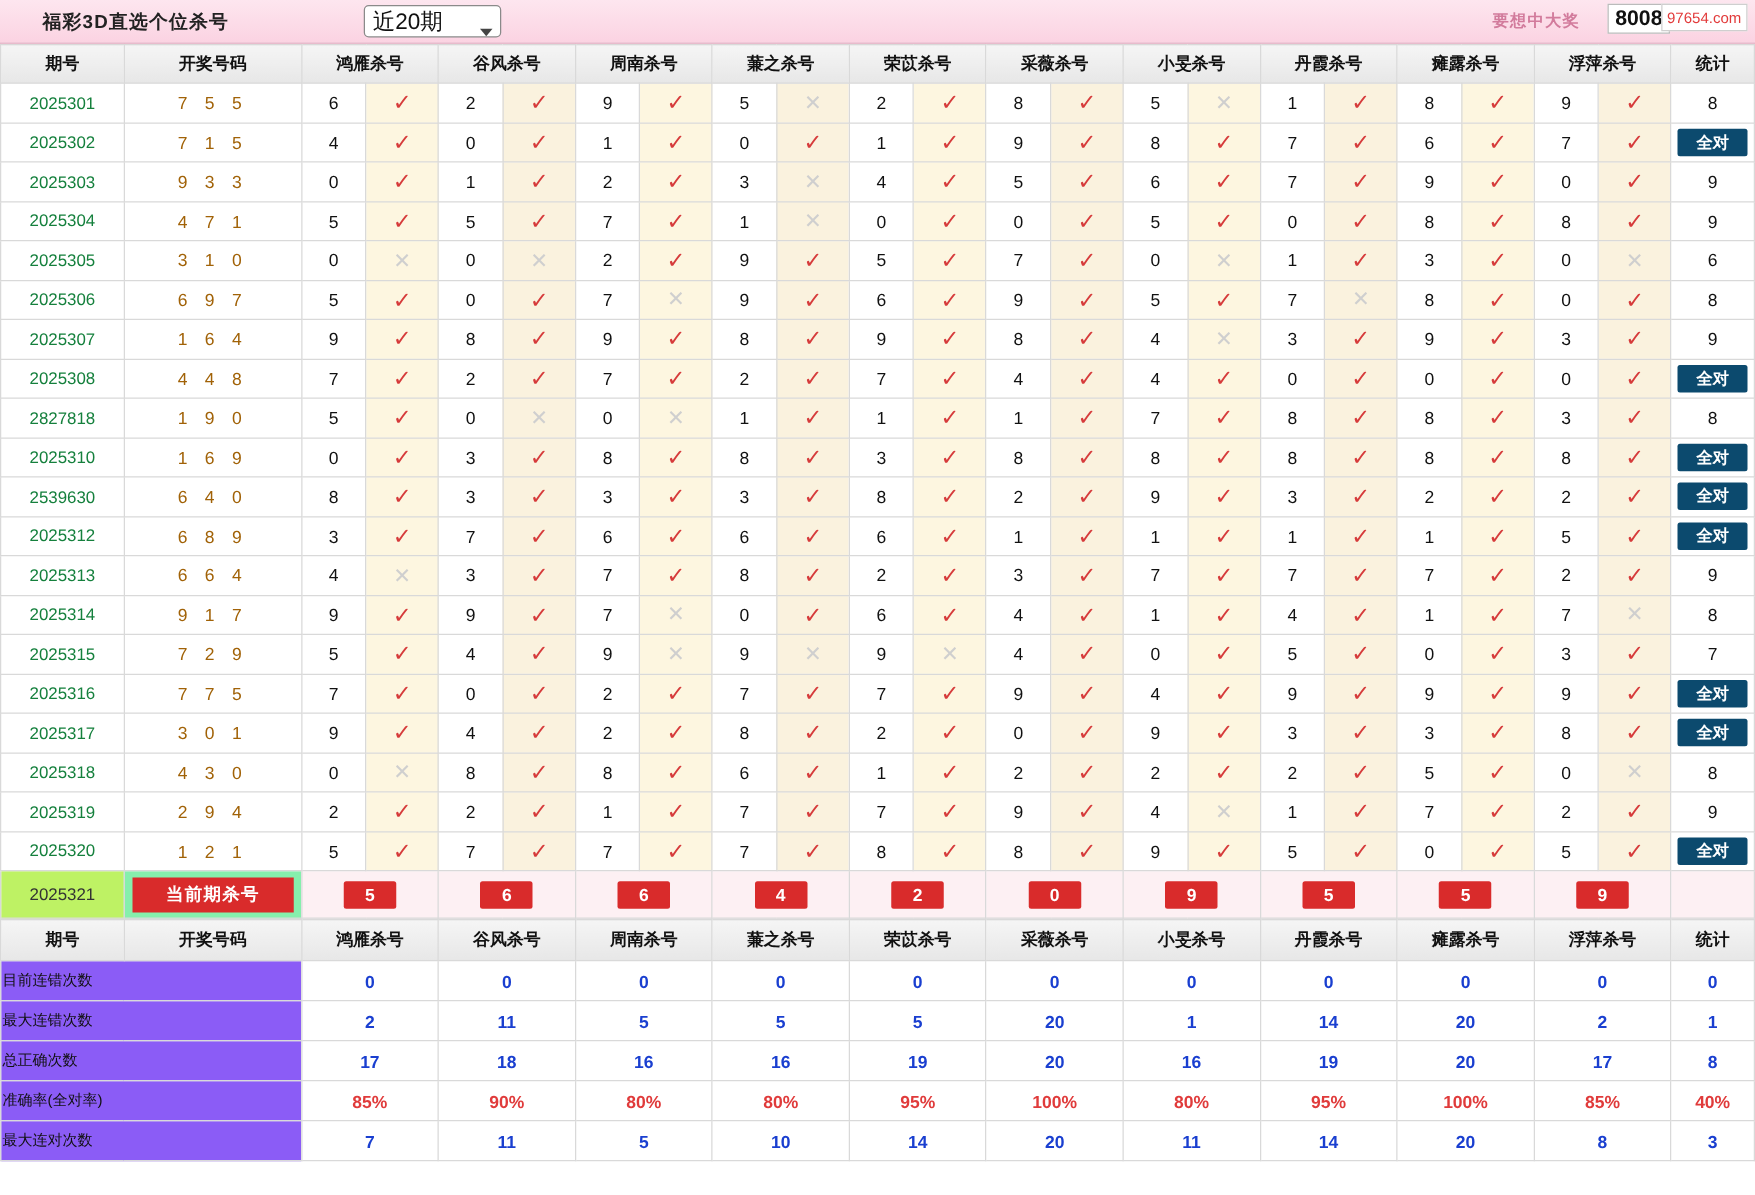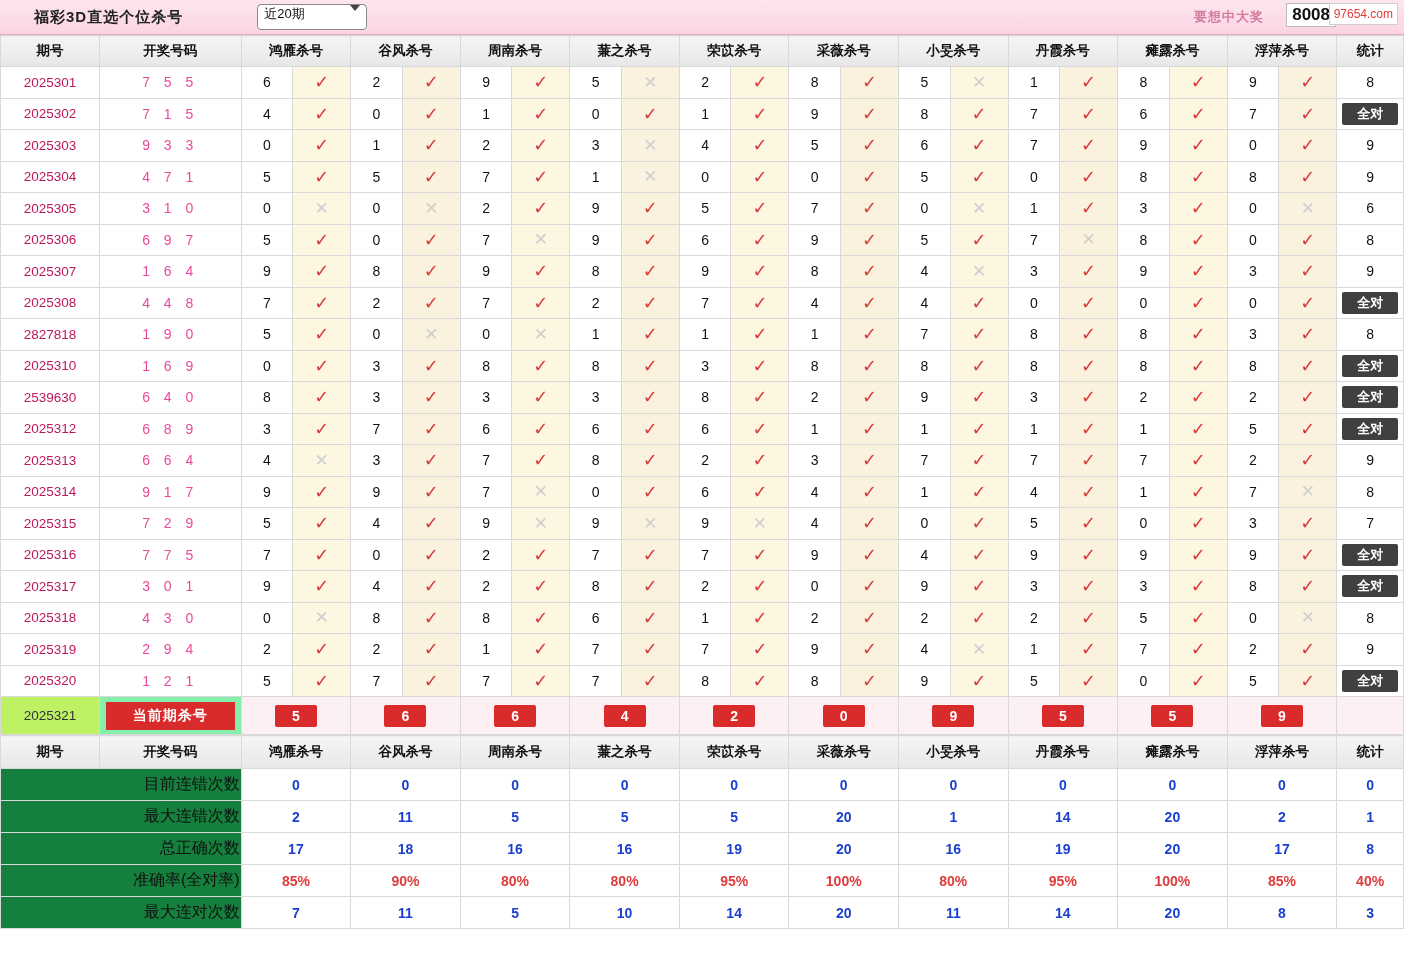--- a/index.html
+++ b/index.html
@@ -19,26 +19,26 @@
     background:linear-gradient(to bottom,#fde6ef,#fbd3e2);
     display:flex;align-items:center;
     border-bottom:1px solid #e3a8bf;
     position:relative;
   }
   .header-title{
     font-weight:bold;font-size:15px;color:#222;
     margin-left:34px;letter-spacing:1px;
   }
   .period-select{
-    margin-left:74px;
+    margin-left:108px;
     width:96px;height:24px;
     border:1px solid #8a8a8a;border-radius:4px;
     background:#fff;
-    display:flex;align-items:flex-start;justify-content:space-between;
-    padding:0 6px;font-size:13px;color:#111;
+    display:flex;align-items:flex-end;justify-content:space-between;
+    padding:0 6px;font-size:18px;color:#111;
   }
   .caret{
     width:0;height:0;border-left:5px solid transparent;border-right:5px solid transparent;
     border-top:6px solid #444;
   }
   .slogan{
     position:absolute;right:140px;
     color:#d27b9c;font-size:13px;font-weight:bold;
     letter-spacing:1px;
   }
@@ -61,28 +61,28 @@
     background:linear-gradient(to bottom,#f5f5f5,#e7e7e7);
     height:28px;font-size:13.5px;font-weight:bold;color:#111;
   }
   col.c-period{width:92px;}
   col.c-open{width:132px;}
   col.c-num{width:48px;}
   col.c-mark{width:54px;}
   col.c-stat{width:62px;}
 
   tbody tr{height:31.5px;}
-  .period-cell{font-size:13.5px;color:#be185d;background:#fff;}
-  .open-cell{color:#ec4899;font-size:14px;letter-spacing:5px;font-weight:500;background:#fff;}
+  .period-cell{font-size:13.5px;color:#15803d;background:#fff;}
+  .open-cell{color:#a16207;font-size:14px;letter-spacing:5px;font-weight:500;background:#fff;}
   .num-cell{font-size:14px;color:#111;background:#fff;}
   .mark-cell{background:#fdf6e0;}
   .mark-cell.alt{background:#faf2de;}
   .stat-cell{font-size:14px;color:#111;background:#fff;}
   .allright{
-    background:#404040;color:#fff;font-weight:bold;font-size:13px;
+    background:#0c4a6e;color:#fff;font-weight:bold;font-size:13px;
     display:block;margin:2px 4px;border-radius:2px;padding:2px 0;
   }
   .tick{color:#d63b3b;font-size:18px;font-weight:bold;line-height:1;}
   .cross{color:#cfcfcf;font-size:17px;font-weight:bold;line-height:1;}
 
   
   .cur-row{height:38px;}
   .cur-period{background:#bef264;color:#333;font-size:13.5px;}
   .cur-label{
     background:#d92b2b;color:#fff;font-weight:bold;font-size:14px;
@@ -94,21 +94,21 @@
     display:inline-block;padding:3px 0;width:42px;border-radius:2px;
   }
   .cur-cell{background:#fdf0f3;}
 
   
   .stat-head th{
     background:linear-gradient(to bottom,#f5f5f5,#e7e7e7);
     height:30px;font-weight:bold;font-size:13.5px;
   }
   .stat-row{height:32px;}
-  .stat-label{font-size:16px;color:#111;background:#15803d;text-align:right;}
+  .stat-label{font-size:12px;color:#111;background:#8b5cf6;text-align:left;}
   .stat-val{font-size:14px;font-weight:bold;color:#1a3fd0;background:#fff;}
   .stat-val.rate{color:#e03b3b;}
 </style>
 </head>
 <body>
 
 <div class="page">
 
   <div class="header">
     <div class="header-title">福彩3D直选个位杀号</div>

